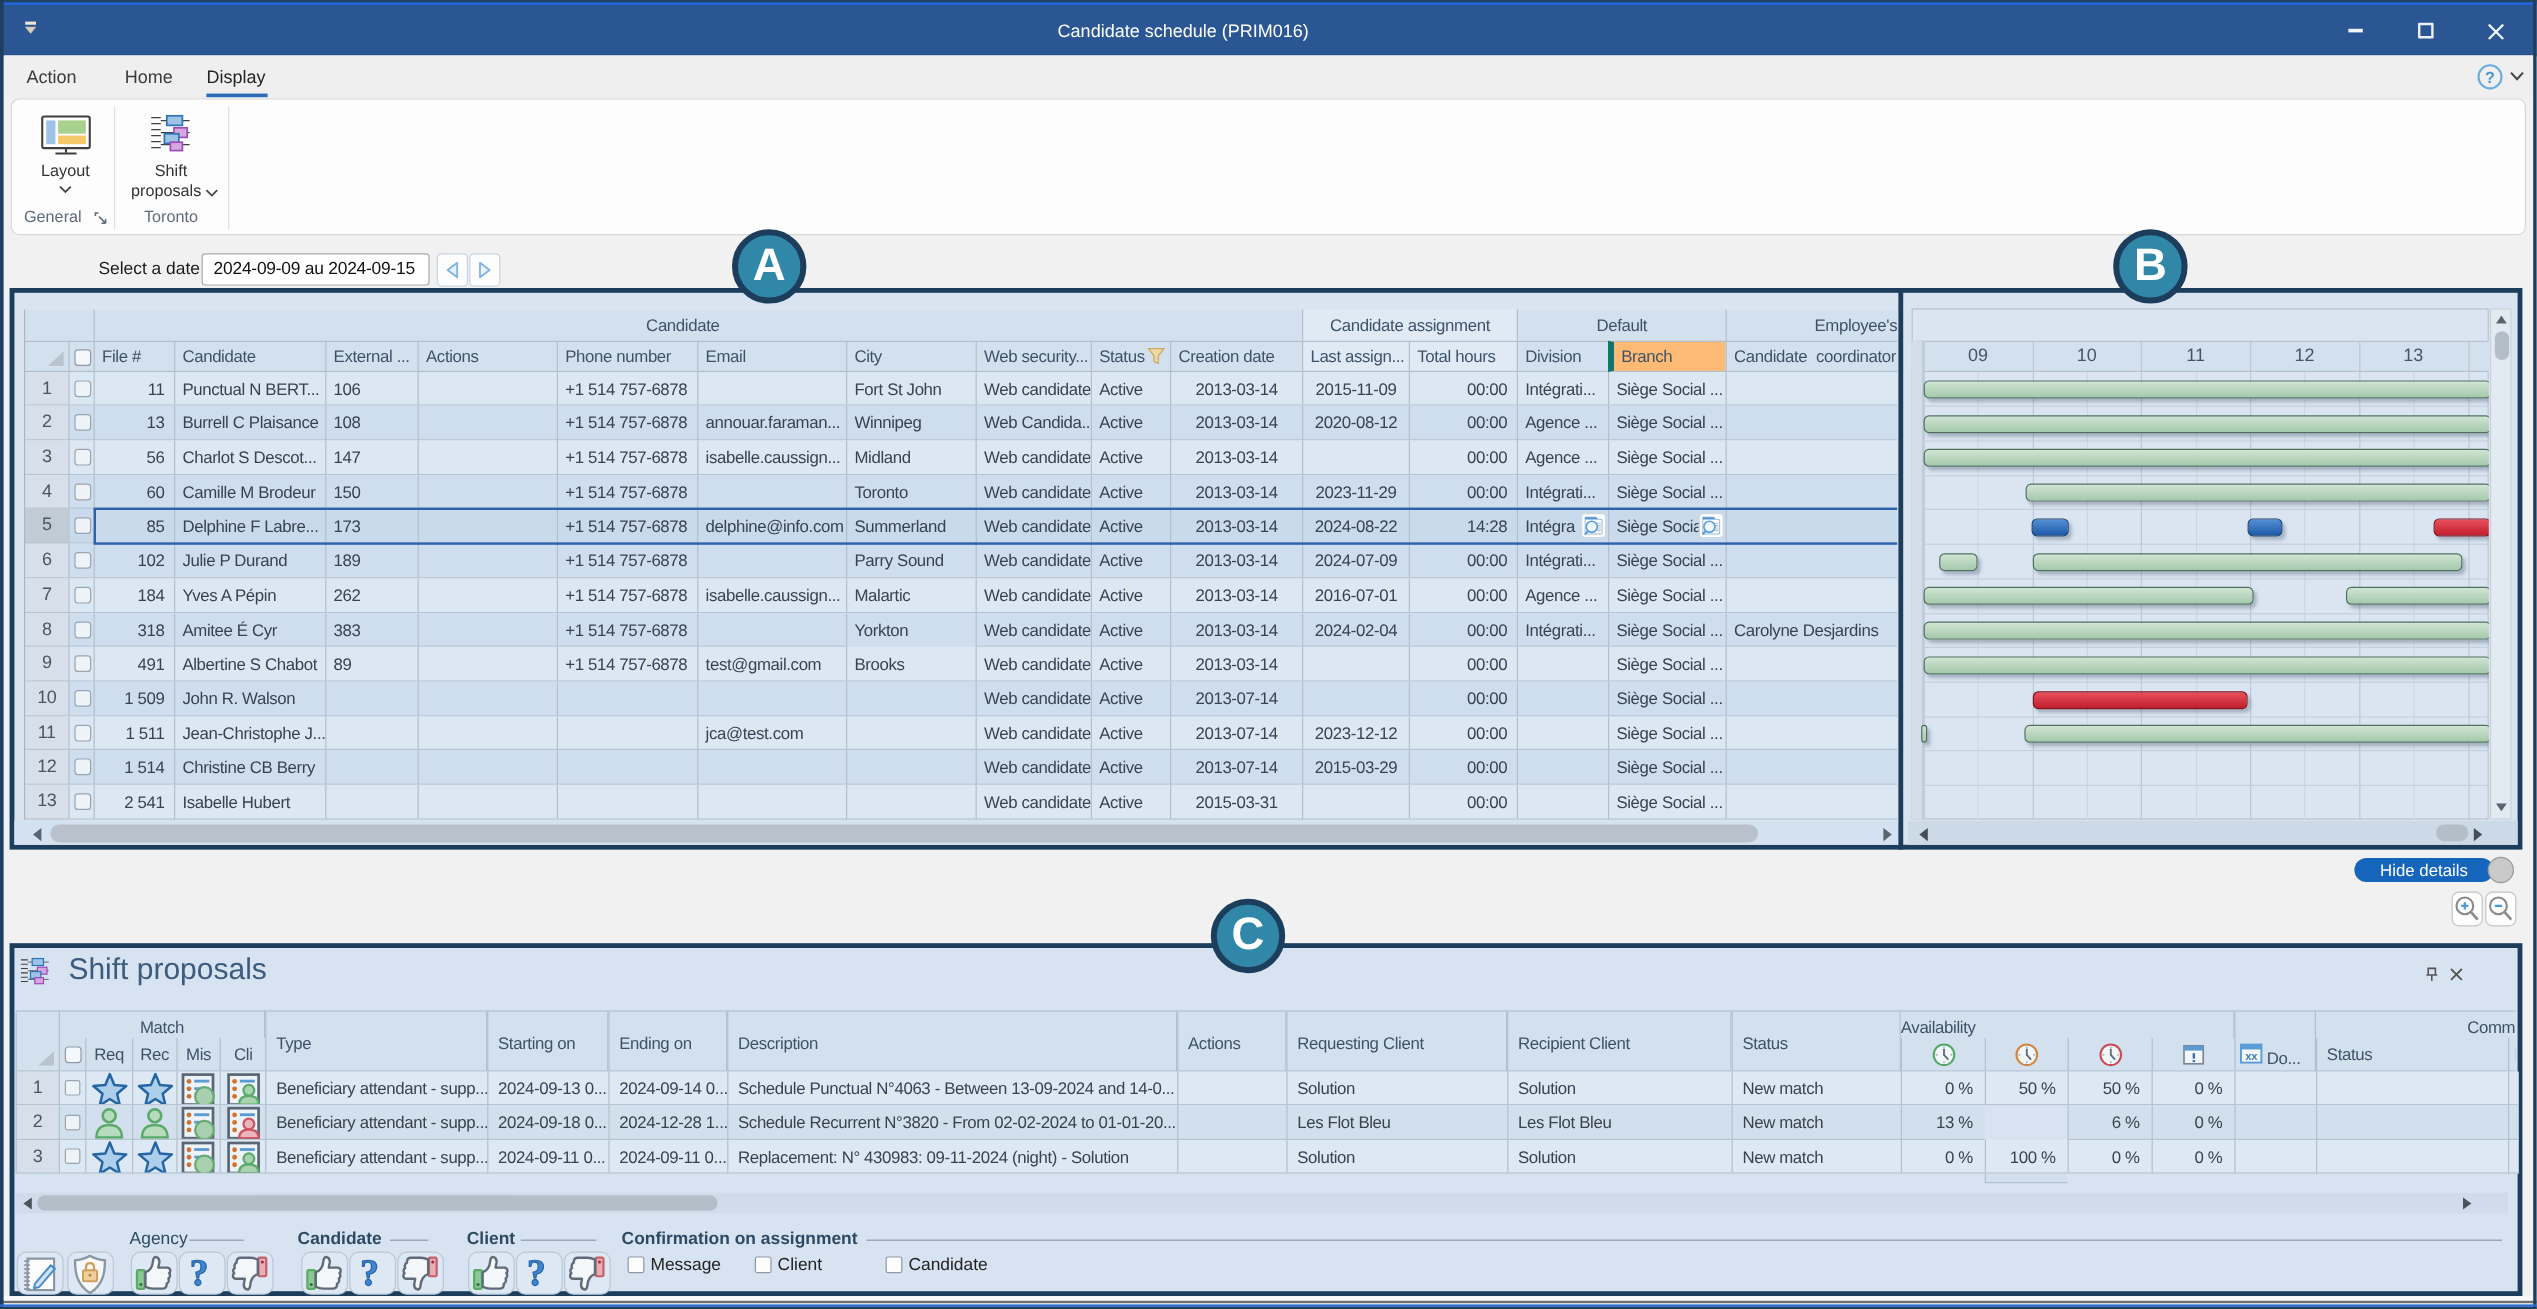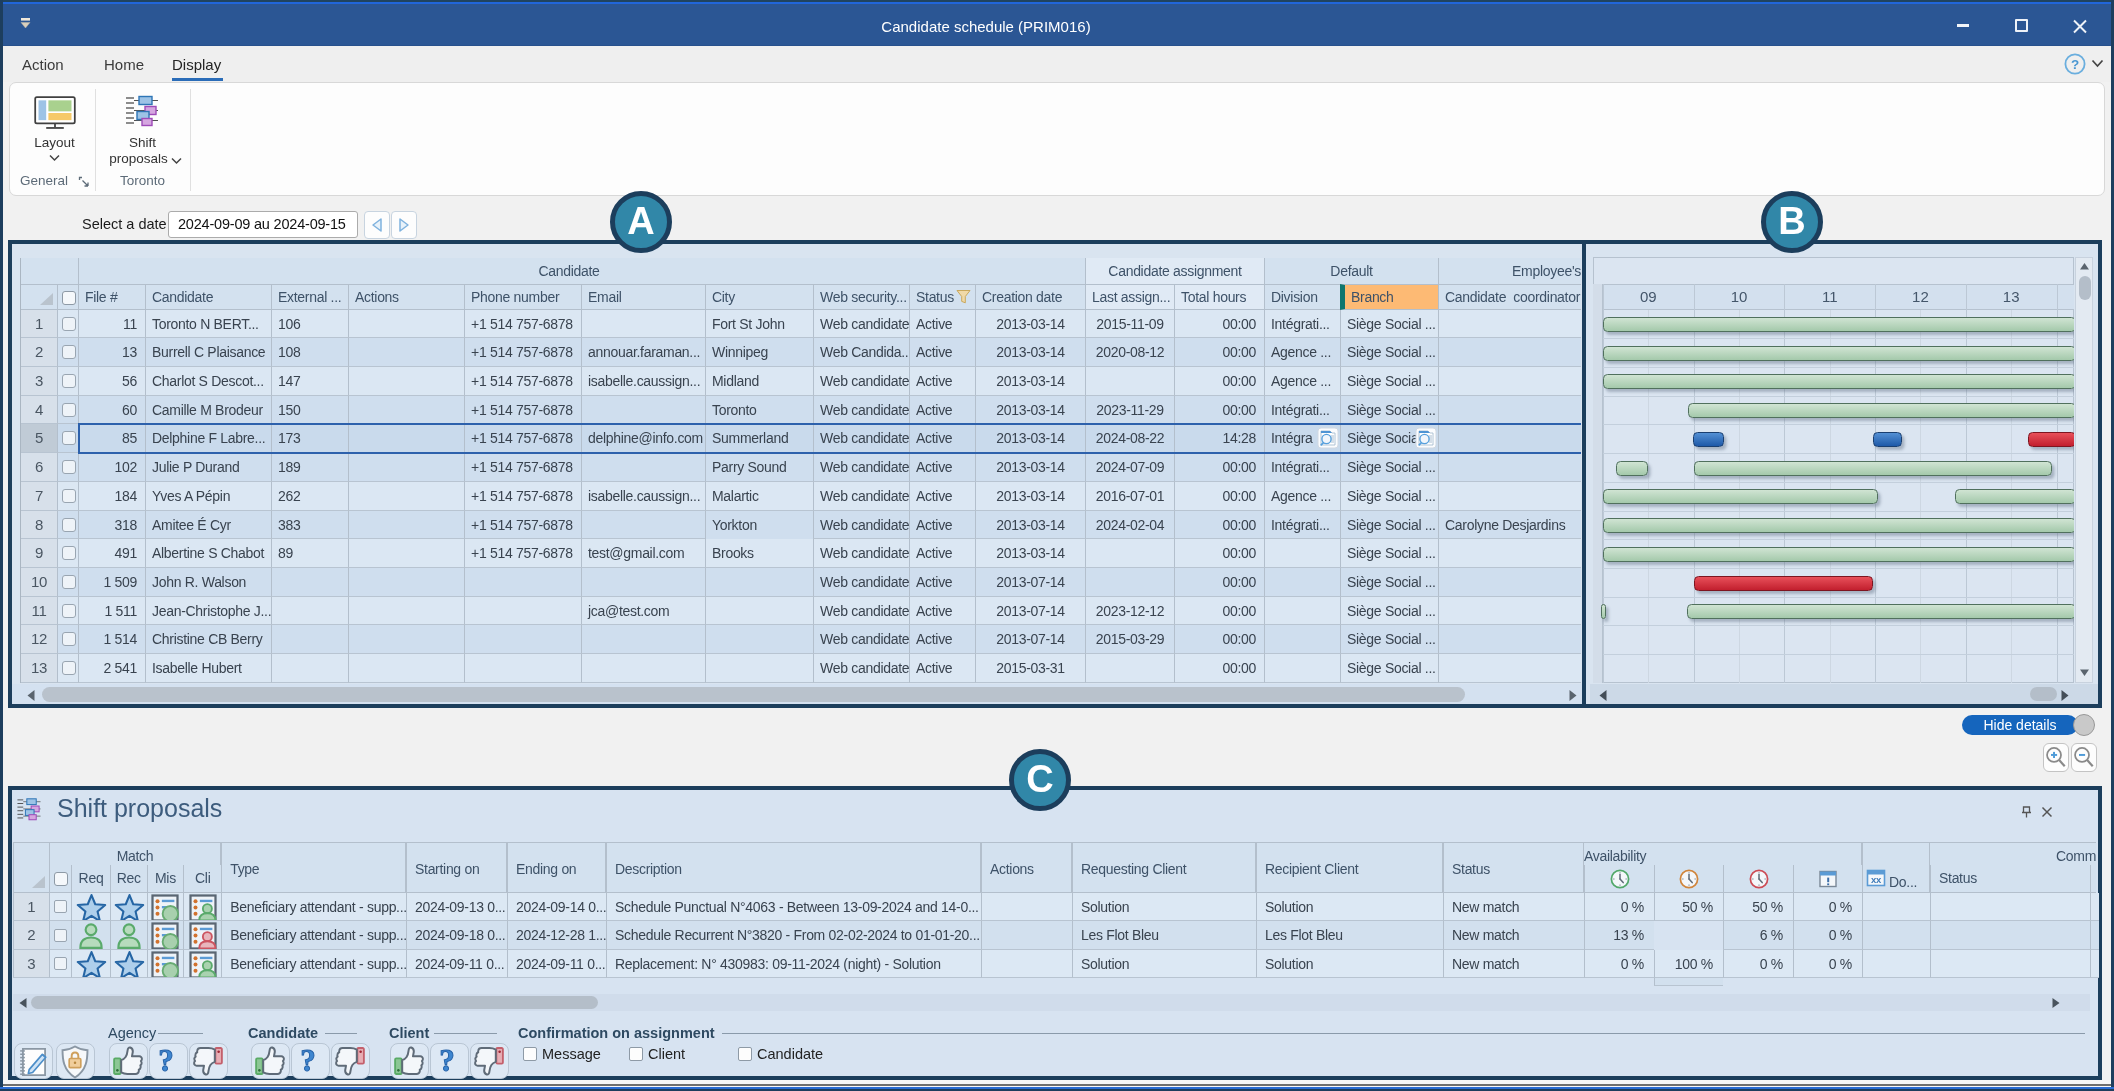--- a/index.html
+++ b/index.html
@@ -133,21 +133,21 @@
 <div class="cell" style="left:1085px;top:284px;width:89px;height:25.5px;background:#e0eaf5;border-top:1px solid #b3bfcc;border-bottom:1px solid #b3bfcc;border-left:1px solid #b3bfcc;line-height:25.5px;color:#3e5268;padding-left:6px;">Last assign...</div>
 <div class="cell" style="left:1174px;top:284px;width:90px;height:25.5px;background:#e0eaf5;border-top:1px solid #b3bfcc;border-bottom:1px solid #b3bfcc;border-left:1px solid #b3bfcc;line-height:25.5px;color:#3e5268;padding-left:6px;">Total hours</div>
 <div class="cell" style="left:1264px;top:284px;width:76px;height:25.5px;background:#d3e1ef;border-top:1px solid #b3bfcc;border-bottom:1px solid #b3bfcc;border-left:1px solid #b3bfcc;line-height:25.5px;color:#3e5268;padding-left:6px;">Division</div>
 <div class="cell" style="left:1340px;top:284px;width:98px;height:25.5px;background:#fdba74;border-top:1px solid #b3bfcc;border-bottom:1px solid #b3bfcc;border-left:5px solid #0f766e;line-height:25.5px;color:#3e5268;padding-left:6px;">Branch</div>
 <div class="cell" style="left:1438px;top:284px;width:143px;height:25.5px;background:#d3e1ef;border-top:1px solid #b3bfcc;border-bottom:1px solid #b3bfcc;border-left:1px solid #b3bfcc;line-height:25.5px;color:#3e5268;padding-left:6px;">Candidate&nbsp; coordinator</div>
 <div class="cell" style="left:21px;top:309.5px;width:36px;height:28.72px;background:#d7e0ea;border-bottom:1px solid #b8c4d1;text-align:center;line-height:28.72px;color:#4a5662;font-size:15px;">1</div>
 <div class="cell" style="left:57px;top:309.5px;width:21px;height:28.72px;background:#dbe7f3;border-left:1px solid #b3bfcc;border-bottom:1px solid #b8c4d1;">
     <div style="position:absolute;left:3.5px;top:7px;width:14px;height:14px;border:1.5px solid #99a5b1;border-radius:3px;background:#eef3f8;"></div>
   </div>
 <div class="cell" style="left:78px;top:309.5px;width:67px;height:28.72px;background:#dbe7f3;border-left:1px solid #b3bfcc;border-bottom:1px solid #b8c4d1;line-height:28.72px;color:#39434f;text-align:right;padding-right:8px;">11</div>
-<div class="cell" style="left:145px;top:309.5px;width:126px;height:28.72px;background:#dbe7f3;border-left:1px solid #b3bfcc;border-bottom:1px solid #b8c4d1;line-height:28.72px;color:#39434f;padding-left:6px;">Toronto N BERT...</div>
+<div class="cell" style="left:145px;top:309.5px;width:126px;height:28.72px;background:#dbe7f3;border-left:1px solid #b3bfcc;border-bottom:1px solid #b8c4d1;line-height:28.72px;color:#39434f;padding-left:6px;">Punctual N BERT...</div>
 <div class="cell" style="left:271px;top:309.5px;width:77px;height:28.72px;background:#dbe7f3;border-left:1px solid #b3bfcc;border-bottom:1px solid #b8c4d1;line-height:28.72px;color:#39434f;padding-left:6px;">106</div>
 <div class="cell" style="left:348px;top:309.5px;width:116px;height:28.72px;background:#dbe7f3;border-left:1px solid #b3bfcc;border-bottom:1px solid #b8c4d1;line-height:28.72px;color:#39434f;padding-left:6px;"></div>
 <div class="cell" style="left:464px;top:309.5px;width:117px;height:28.72px;background:#dbe7f3;border-left:1px solid #b3bfcc;border-bottom:1px solid #b8c4d1;line-height:28.72px;color:#39434f;padding-left:6px;">+1 514 757-6878</div>
 <div class="cell" style="left:581px;top:309.5px;width:124px;height:28.72px;background:#dbe7f3;border-left:1px solid #b3bfcc;border-bottom:1px solid #b8c4d1;line-height:28.72px;color:#39434f;padding-left:6px;"></div>
 <div class="cell" style="left:705px;top:309.5px;width:108px;height:28.72px;background:#dbe7f3;border-left:1px solid #b3bfcc;border-bottom:1px solid #b8c4d1;line-height:28.72px;color:#39434f;padding-left:6px;">Fort St John</div>
 <div class="cell" style="left:813px;top:309.5px;width:96px;height:28.72px;background:#dbe7f3;border-left:1px solid #b3bfcc;border-bottom:1px solid #b8c4d1;line-height:28.72px;color:#39434f;padding-left:6px;">Web candidate</div>
 <div class="cell" style="left:909px;top:309.5px;width:66px;height:28.72px;background:#dbe7f3;border-left:1px solid #b3bfcc;border-bottom:1px solid #b8c4d1;line-height:28.72px;color:#39434f;padding-left:6px;">Active</div>
 <div class="cell" style="left:975px;top:309.5px;width:110px;height:28.72px;background:#dbe7f3;border-left:1px solid #b3bfcc;border-bottom:1px solid #b8c4d1;line-height:28.72px;color:#39434f;text-align:center;">2013-03-14</div>
 <div class="cell" style="left:1085px;top:309.5px;width:89px;height:28.72px;background:#dbe7f3;border-left:1px solid #b3bfcc;border-bottom:1px solid #b8c4d1;line-height:28.72px;color:#39434f;text-align:center;">2015-11-09</div>
 <div class="cell" style="left:1174px;top:309.5px;width:90px;height:28.72px;background:#dbe7f3;border-left:1px solid #b3bfcc;border-bottom:1px solid #b8c4d1;line-height:28.72px;color:#39434f;text-align:right;padding-right:8px;">00:00</div>

